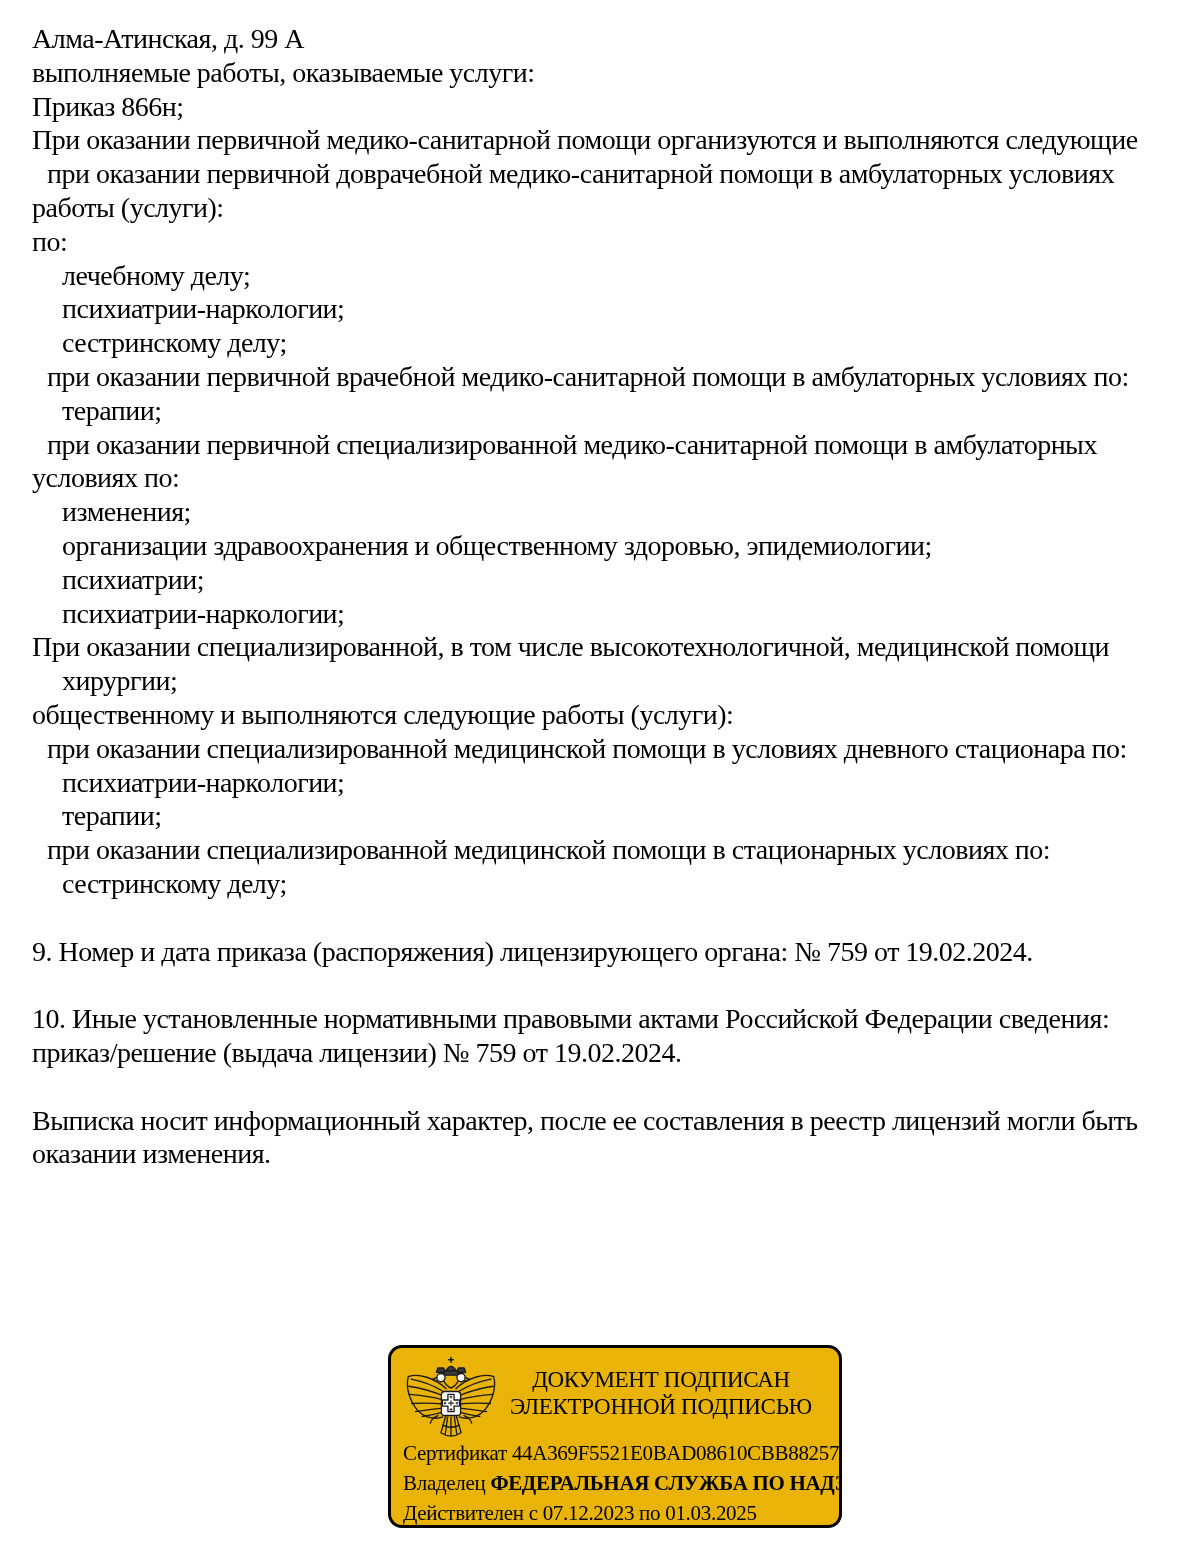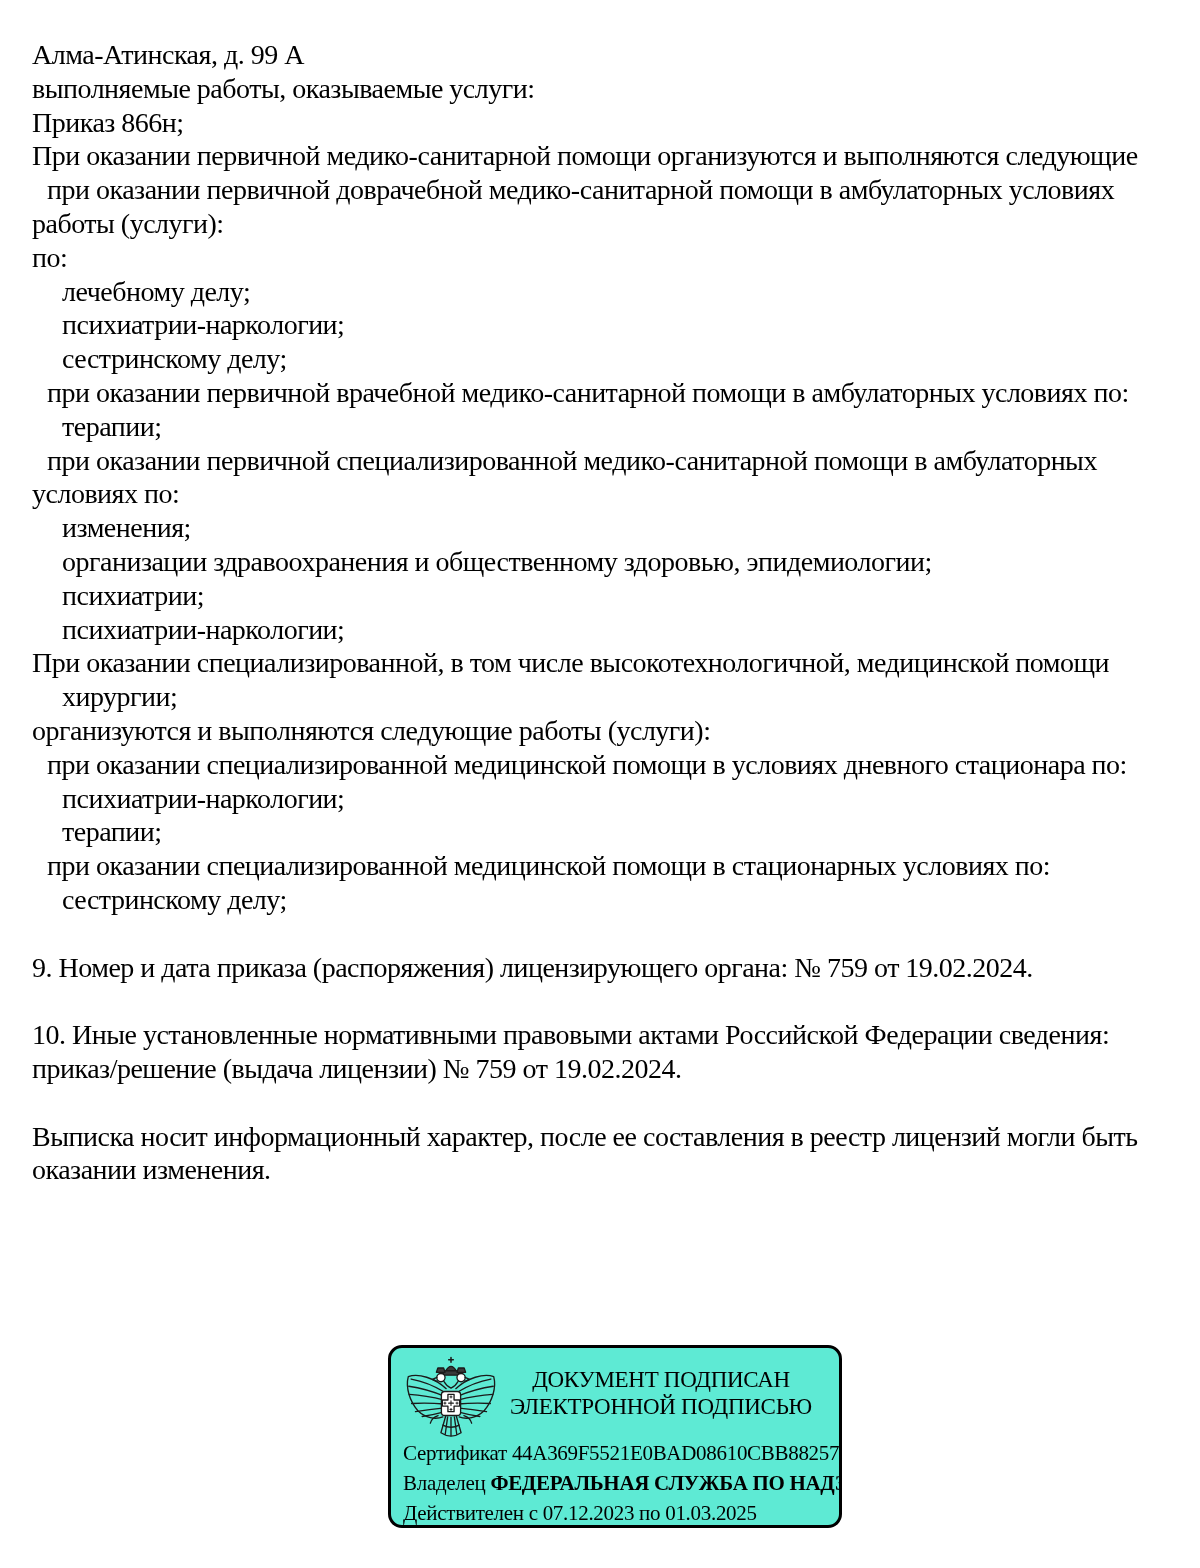--- a/index.html
+++ b/index.html
@@ -1,30 +1,30 @@
 <!DOCTYPE html>
 <html><head>
 <meta charset="utf-8">
 <style>
   html,body{margin:0;padding:0;}
   body{
     width:1200px;height:1568px;background:#ffffff;position:relative;
     font-family:"Liberation Serif","DejaVu Serif",serif;color:#000;overflow:hidden;
   }
   .doc{
-    position:absolute;left:32px;top:38px;width:1150px;
+    position:absolute;left:32px;top:22px;width:1150px;
     font-size:28px;line-height:33.8px;letter-spacing:-0.5px;
   }
   .line{white-space:pre;min-height:33.8px;}
   .ind1{padding-left:15px;}
   .ind2{padding-left:30px;}
   .stamp{
     position:absolute;left:388px;top:1345px;width:454px;height:183px;
     border:3px solid #000;border-radius:14px;box-sizing:border-box;
-    overflow:hidden;background:#5eead4;
+    overflow:hidden;background:#eab308;
   }
   .emblem{position:absolute;left:12px;top:8px;width:96px;height:96px;}
   .stamp-title{
     position:absolute;left:118px;top:18px;width:304px;text-align:center;
     font-size:23px;line-height:27px;letter-spacing:-0.3px;
   }
   .stamp-info{
     position:absolute;left:12px;top:90px;width:600px;
     font-size:21px;line-height:30px;letter-spacing:-0.3px;white-space:nowrap;
   }
@@ -47,21 +47,21 @@
     <div class="line ind1">при оказании первичной врачебной медико-санитарной помощи в амбулаторных условиях по:</div>
     <div class="line ind2">терапии;</div>
     <div class="line ind1">при оказании первичной специализированной медико-санитарной помощи в амбулаторных</div>
     <div class="line ind0">условиях по:</div>
     <div class="line ind2">изменения;</div>
     <div class="line ind2">организации здравоохранения и общественному здоровью, эпидемиологии;</div>
     <div class="line ind2">психиатрии;</div>
     <div class="line ind2">психиатрии-наркологии;</div>
     <div class="line ind0">При оказании специализированной, в том числе высокотехнологичной, медицинской помощи</div>
     <div class="line ind2">хирургии;</div>
-    <div class="line ind0">организуются и выполняются следующие работы (услуги):</div>
+    <div class="line ind0">общественному и выполняются следующие работы (услуги):</div>
     <div class="line ind1">при оказании специализированной медицинской помощи в условиях дневного стационара по:</div>
     <div class="line ind2">психиатрии-наркологии;</div>
     <div class="line ind2">терапии;</div>
     <div class="line ind1">при оказании специализированной медицинской помощи в стационарных условиях по:</div>
     <div class="line ind2">сестринскому делу;</div>
     <div class="line ind0">&nbsp;</div>
     <div class="line ind0">9. Номер и дата приказа (распоряжения) лицензирующего органа: № 759 от 19.02.2024.</div>
     <div class="line ind0">&nbsp;</div>
     <div class="line ind0">10. Иные установленные нормативными правовыми актами Российской Федерации сведения:</div>
     <div class="line ind0">приказ/решение (выдача лицензии) № 759 от 19.02.2024.</div>

